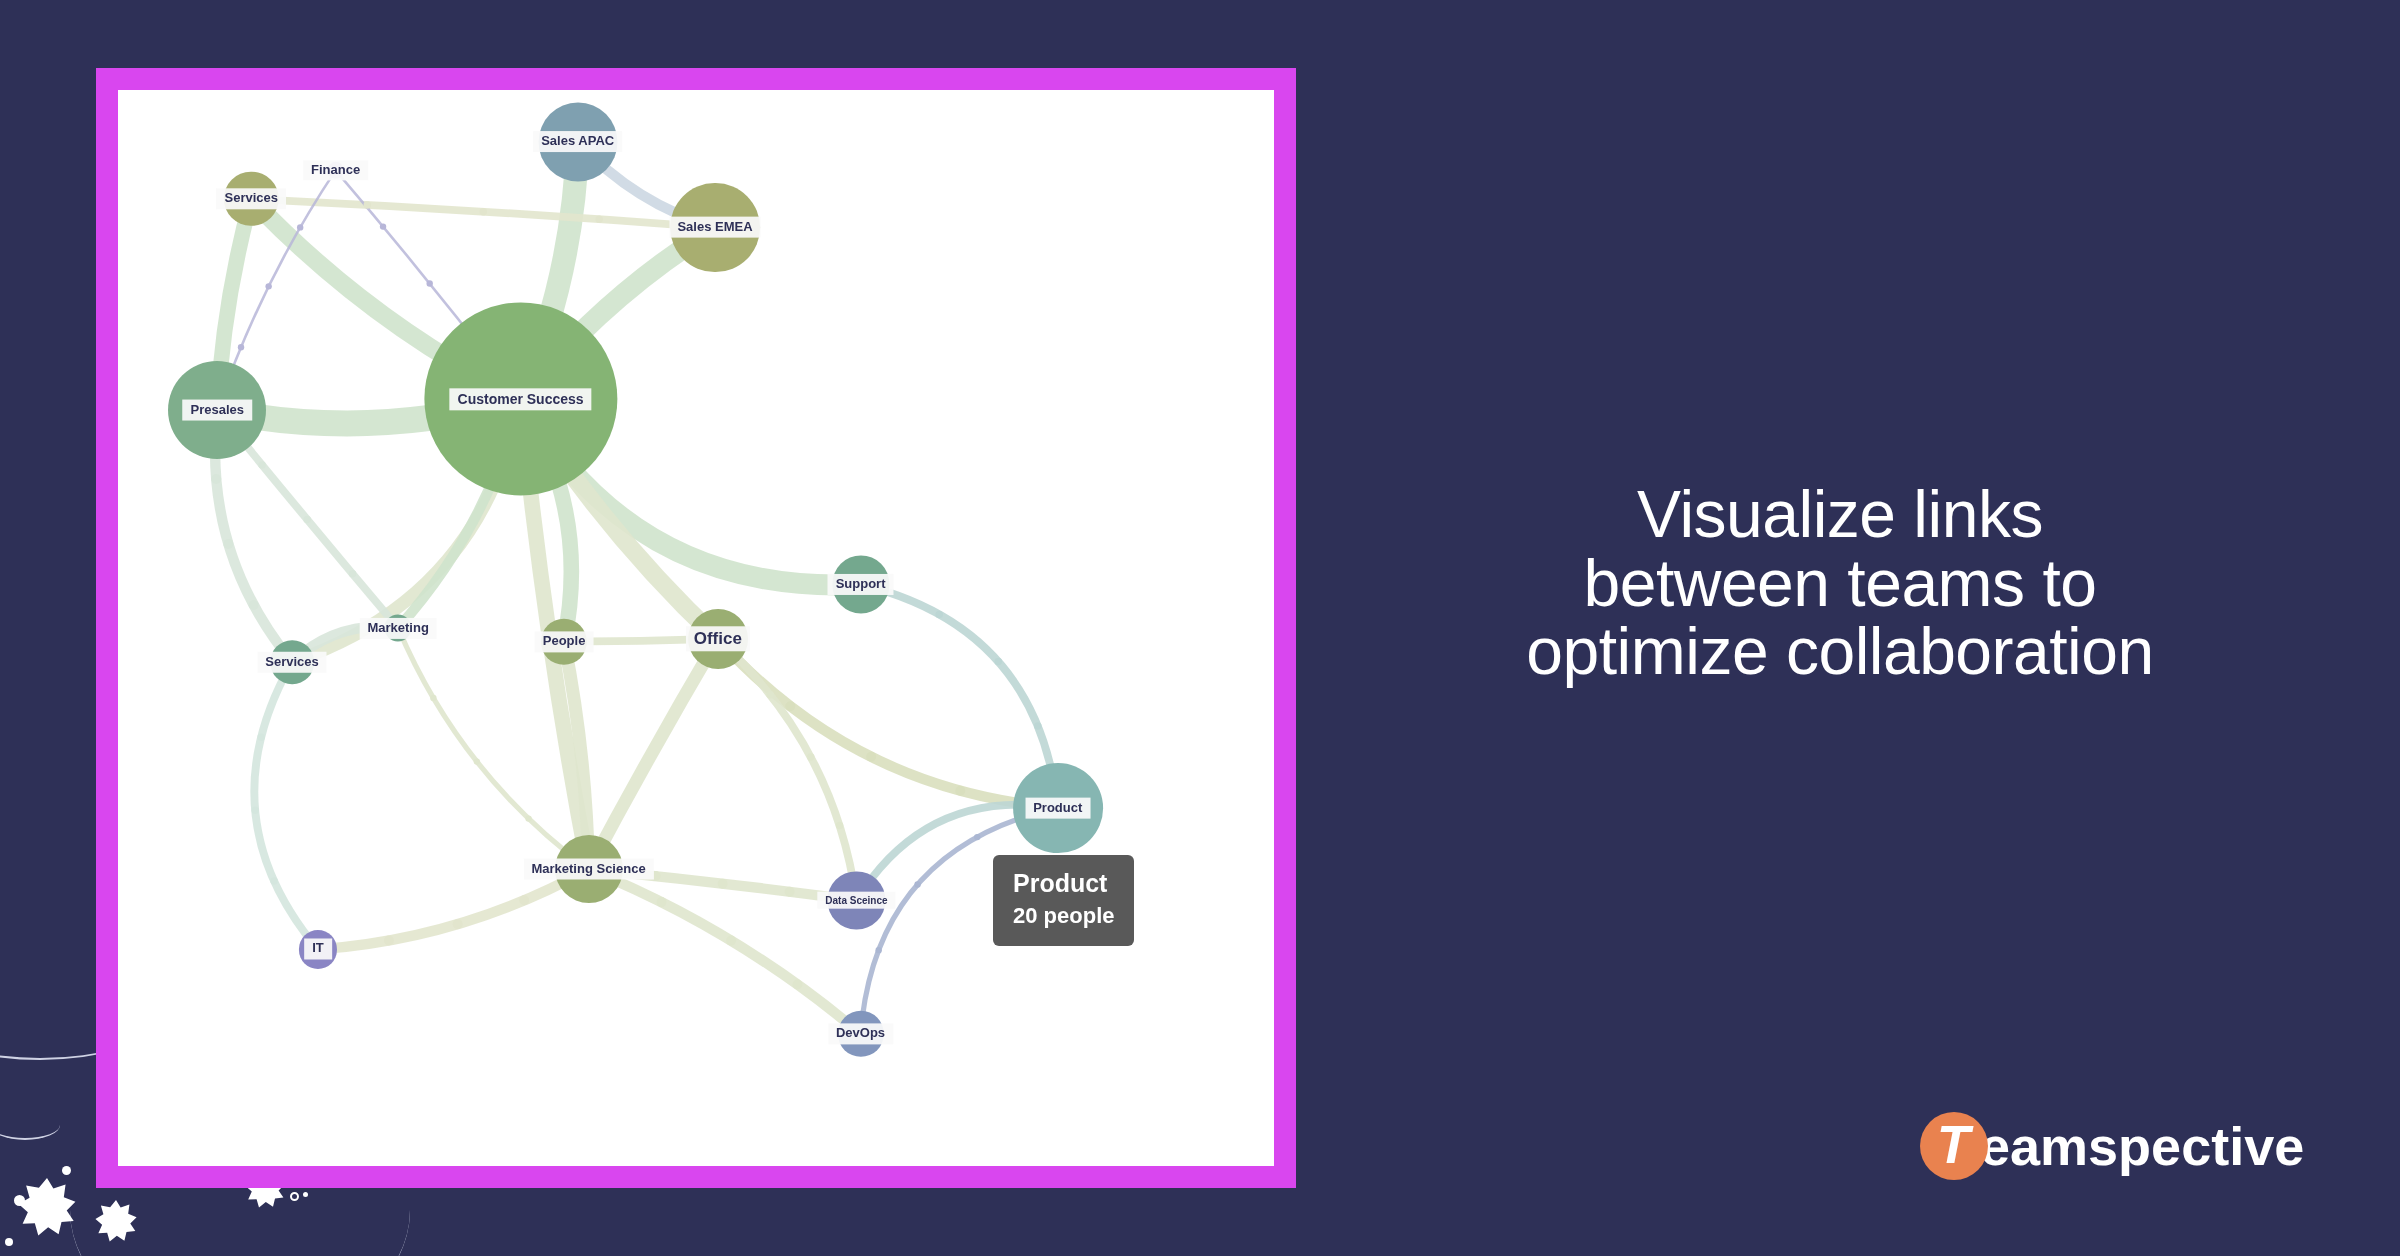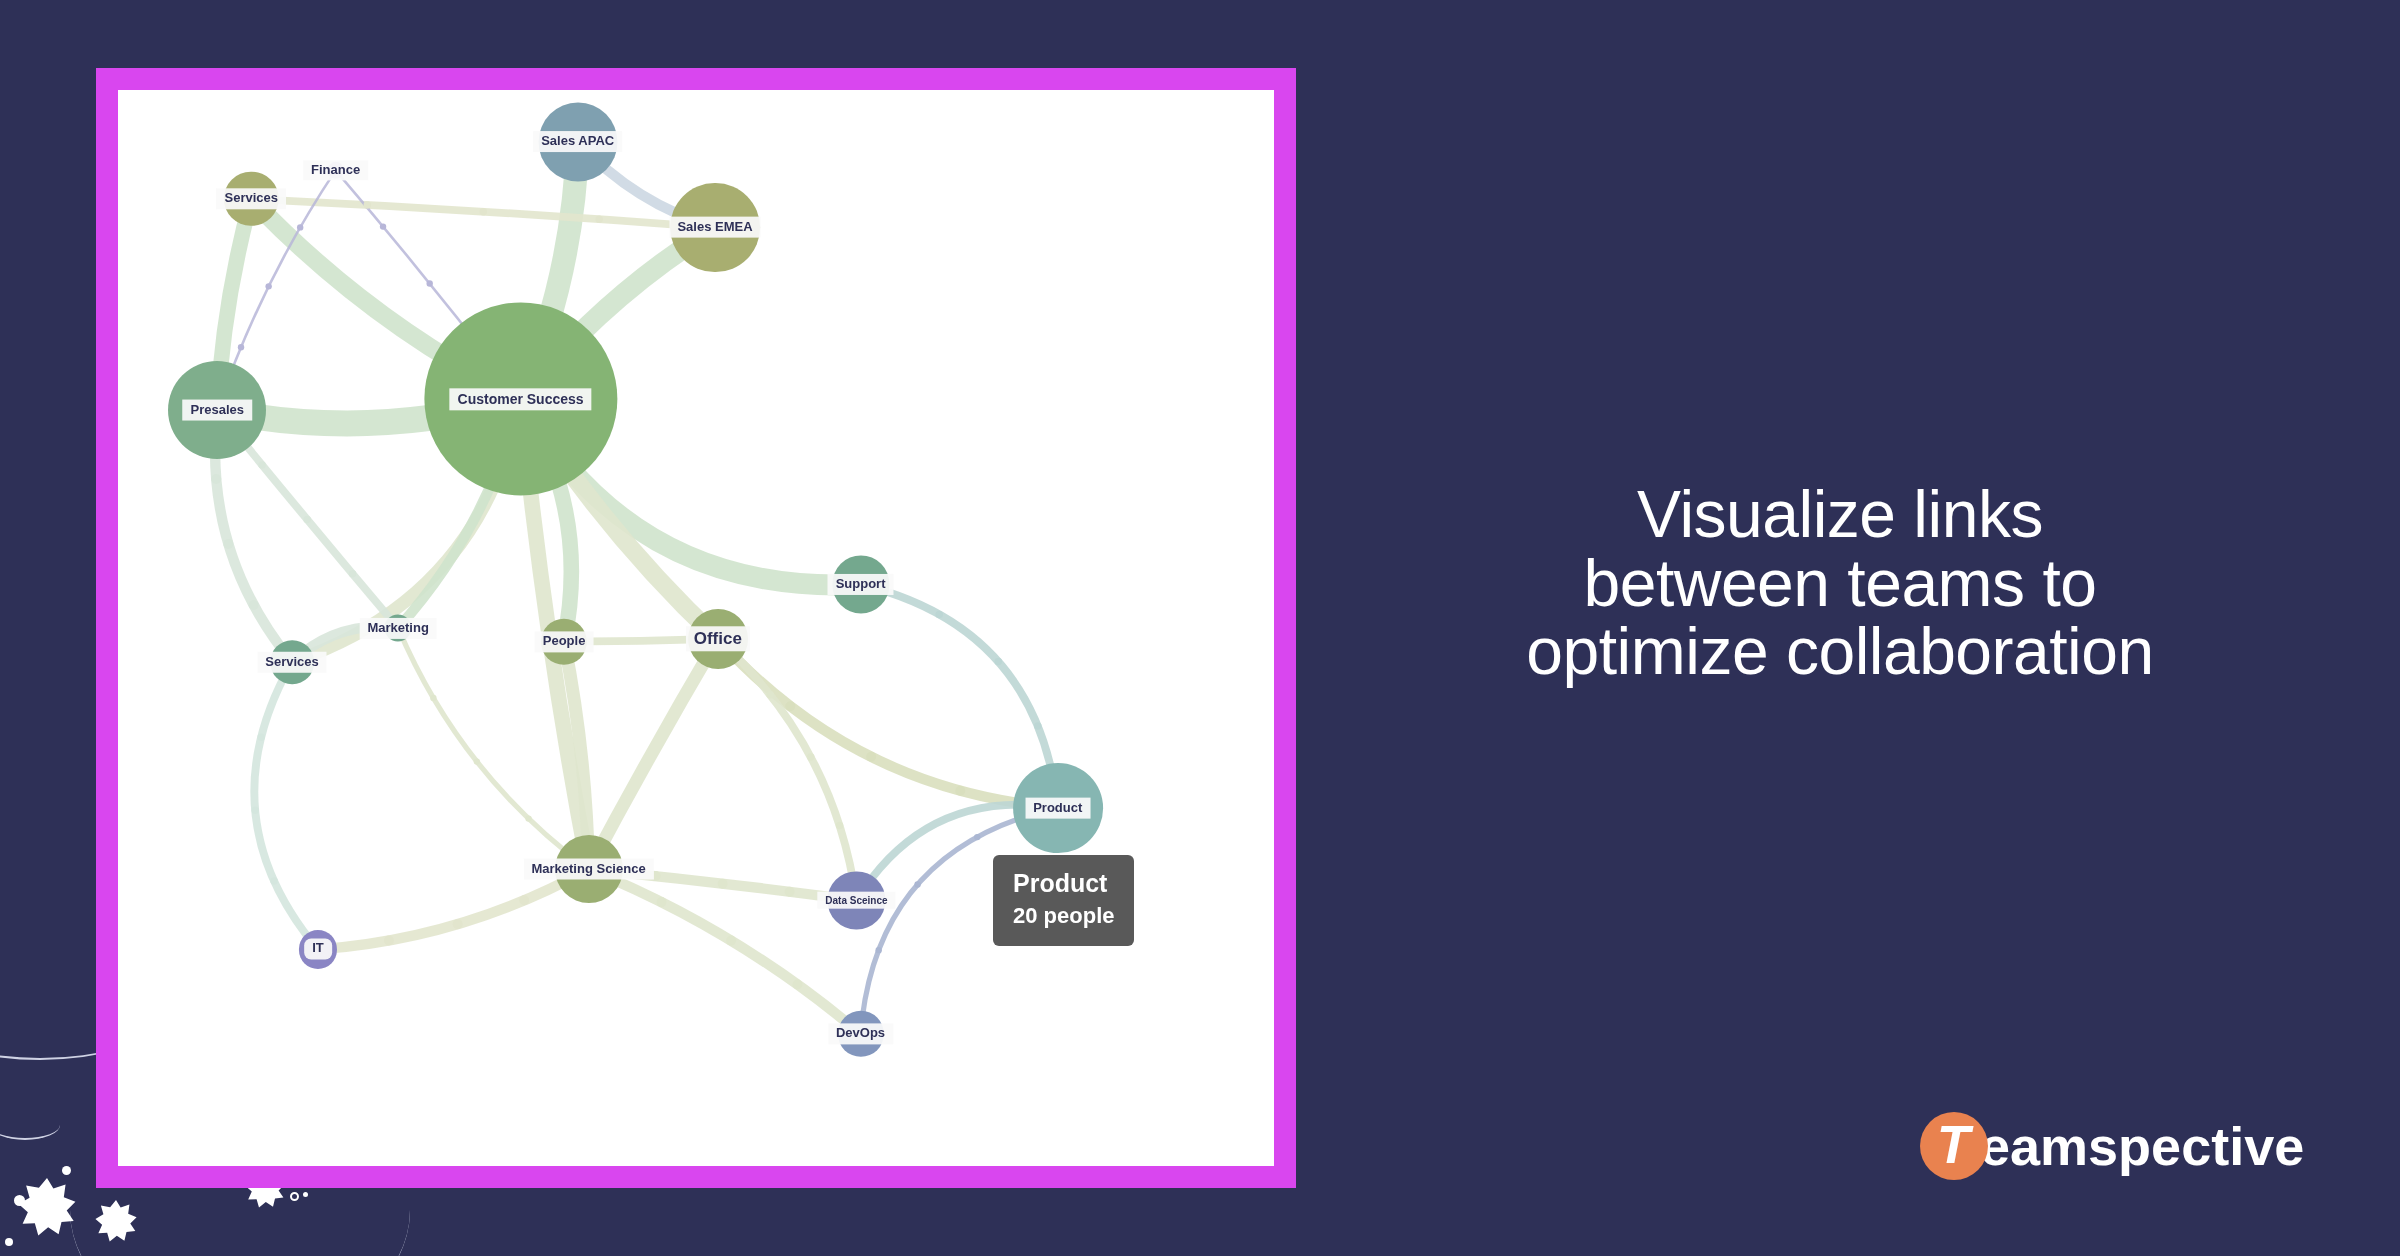--- a/index.html
+++ b/index.html
@@ -246,21 +246,21 @@
           <div class="node" style="left: 40.7059%; top: 72.4051%; width: 5.88673%; height: 6.32441%;">
             <div class="disc" style="background: rgb(154, 174, 114);"></div>
             <div class="label" style="font-size: 13px;">Marketing Science</div>
           </div>
           <div class="node" style="left: 63.8824%; top: 75.3165%; width: 4.94486%; height: 5.3125%;">
             <div class="disc" style="background: rgb(126, 133, 184);"></div>
             <div class="label" style="font-size: 10px;">Data Sceince</div>
           </div>
           <div class="node" style="left: 17.2941%; top: 79.8734%; width: 3.29657%; height: 3.54167%;">
             <div class="disc" style="background: rgb(138, 133, 196);"></div>
-            <div class="label" style="font-size: 13px; border-radius: 7px;">IT</div>
+            <div class="label" style="font-size: 13px;">IT</div>
           </div>
           <div class="node" style="left: 64.2353%; top: 87.7215%; width: 4.00298%; height: 4.3006%; text-align: center;">
             <div class="disc" style="background: rgb(130, 150, 189);"></div>
             <div class="label" style="font-size: 13px;">DevOps</div>
           </div>
         </div>
 
       <div id="tooltip" style="left:875px; top:765px;">
         <div class="tt-title">Product</div>
         <div class="tt-sub">20 people</div>

